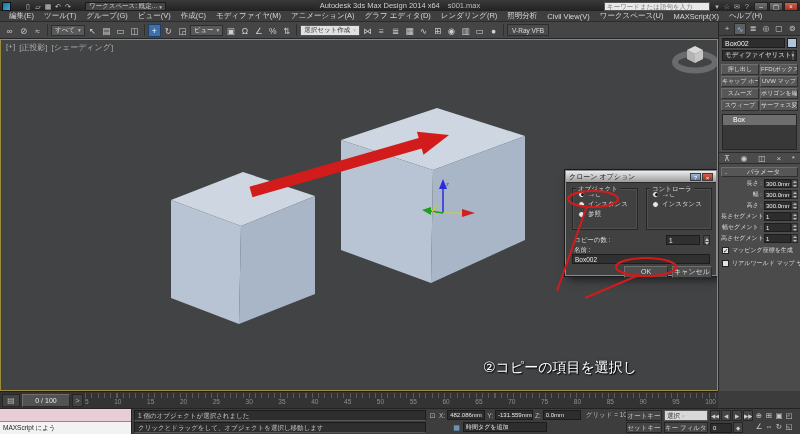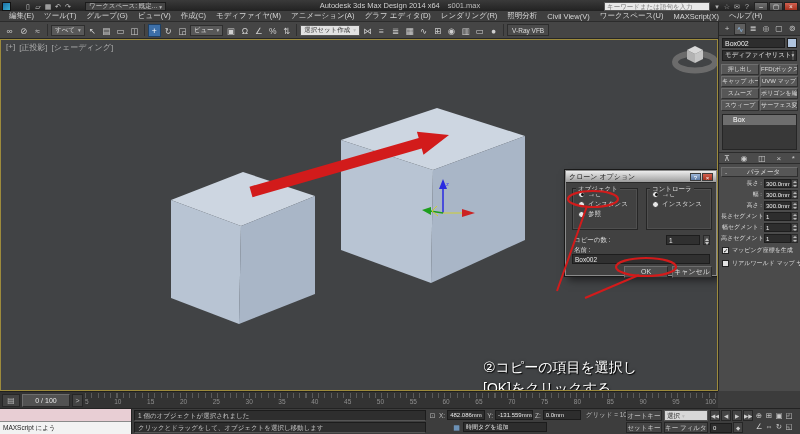--- a/index.html
+++ b/index.html
@@ -370,21 +370,21 @@
       <ellipse cx="645" cy="227" rx="30" ry="9" fill="none" stroke-width="2.2" stroke="#d21b1b"></ellipse>
       <line x1="586" y1="166" x2="556" y2="251" stroke-width="2" stroke="#d21b1b"></line>
       <line x1="638" y1="235" x2="584" y2="258" stroke-width="2" stroke="#d21b1b"></line>
     </svg>
 
     <div class="ann ann1">
       
     </div>
     <div class="ann ann2">
       
-    <div>②コピーの項目を選択し</div><div>[OK]をクリックする</div></div>
+    <div>②コピーの項目を選択し</div></div>
     <div class="ann ann3">
       
     </div>
   </div>
 
   <div class="cpanel">
     <div class="ptabs">
 
     <span class="ptab">+</span>
         <span class="ptab" data-active="true">∿</span>

